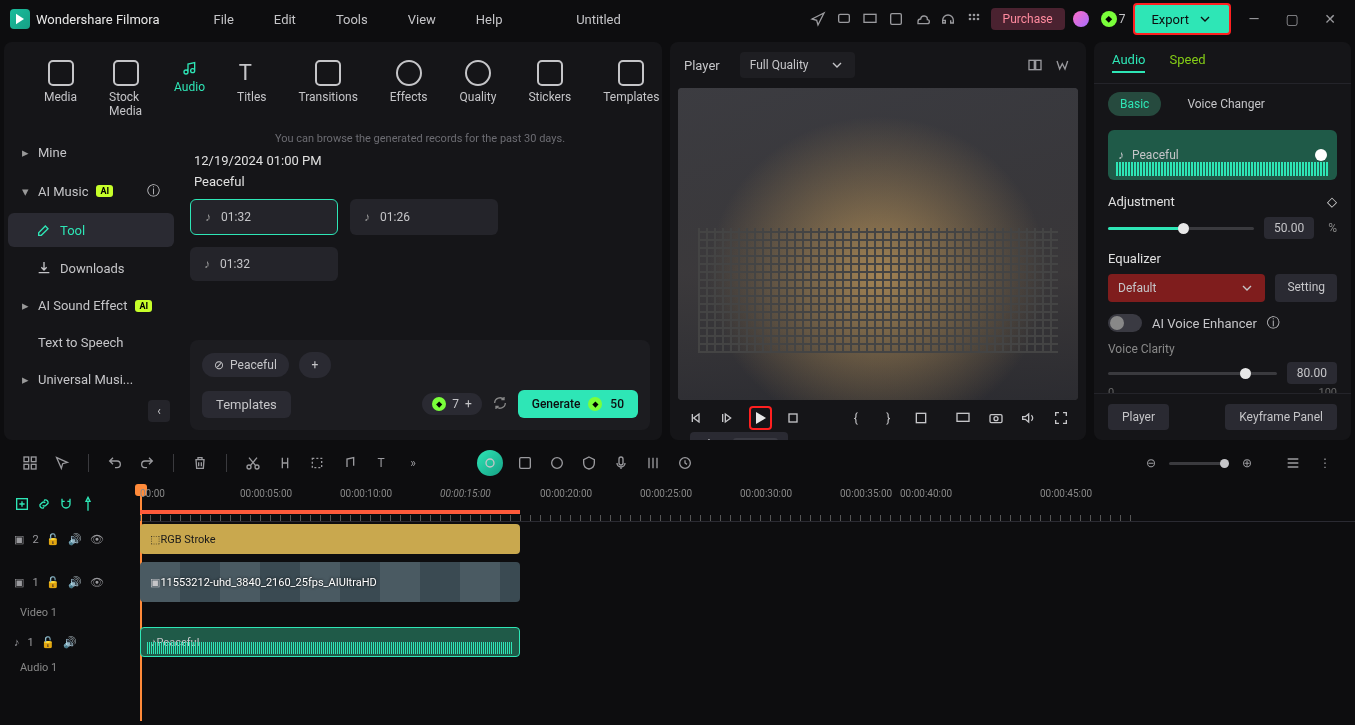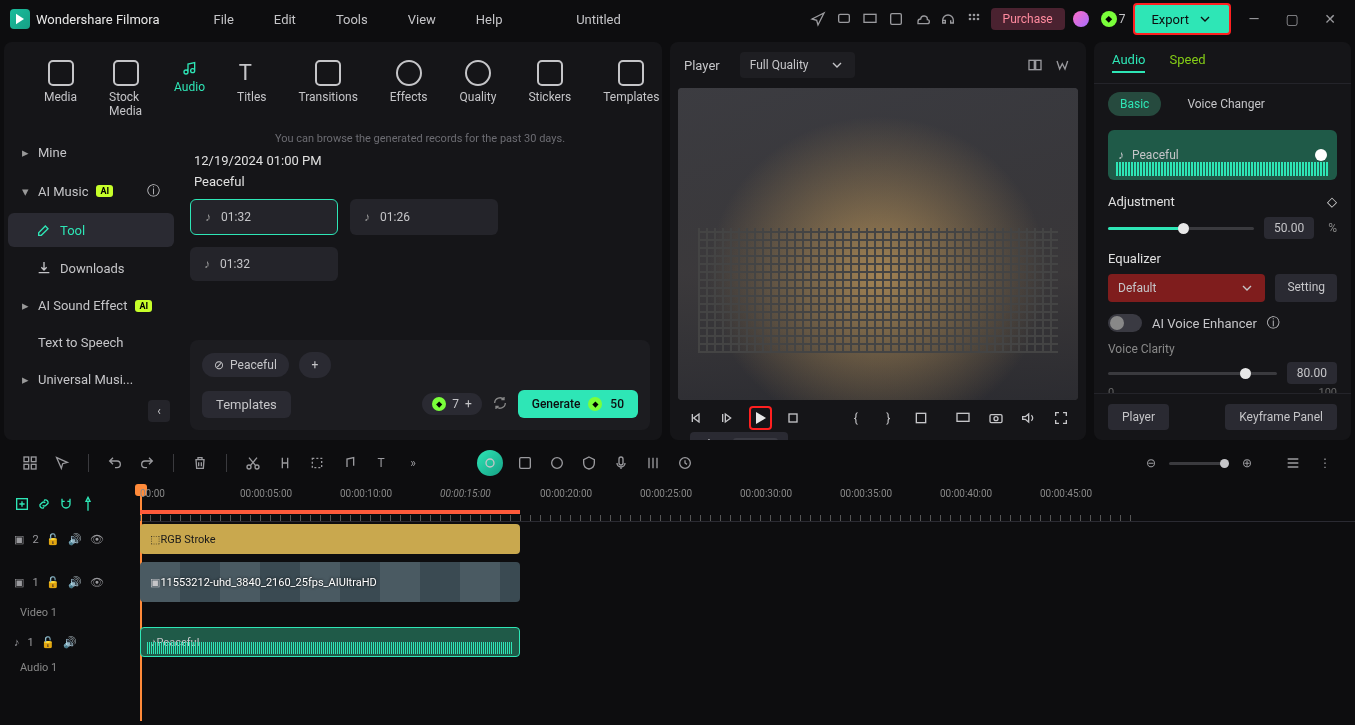--- a/index.html
+++ b/index.html
@@ -690,21 +690,21 @@
         <div class="ruler-tick" style="left: 700px;"></div>
         <div class="ruler-tick" style="left: 710px;"></div>
         <div class="ruler-tick" style="left: 720px;"></div>
         <div class="ruler-tick" style="left: 730px;"></div>
         <div class="ruler-tick" style="left: 740px;"></div>
         <div class="ruler-tick" style="left: 750px;"></div>
         <div class="ruler-tick" style="left: 760px;"></div>
         <div class="ruler-tick" style="left: 770px;"></div>
         <div class="ruler-tick" style="left: 780px;"></div>
         <div class="ruler-tick" style="left: 790px;"></div>
-        <div class="ruler-mark" style="left: 800px;">00:00:40:00</div>
+        <div class="ruler-mark" style="left: 760px;">00:00:40:00</div>
         <div class="ruler-tick" style="left: 800px;"></div>
         <div class="ruler-tick" style="left: 810px;"></div>
         <div class="ruler-tick" style="left: 820px;"></div>
         <div class="ruler-tick" style="left: 830px;"></div>
         <div class="ruler-tick" style="left: 840px;"></div>
         <div class="ruler-tick" style="left: 850px;"></div>
         <div class="ruler-tick" style="left: 860px;"></div>
         <div class="ruler-tick" style="left: 870px;"></div>
         <div class="ruler-tick" style="left: 880px;"></div>
         <div class="ruler-tick" style="left: 890px;"></div>

